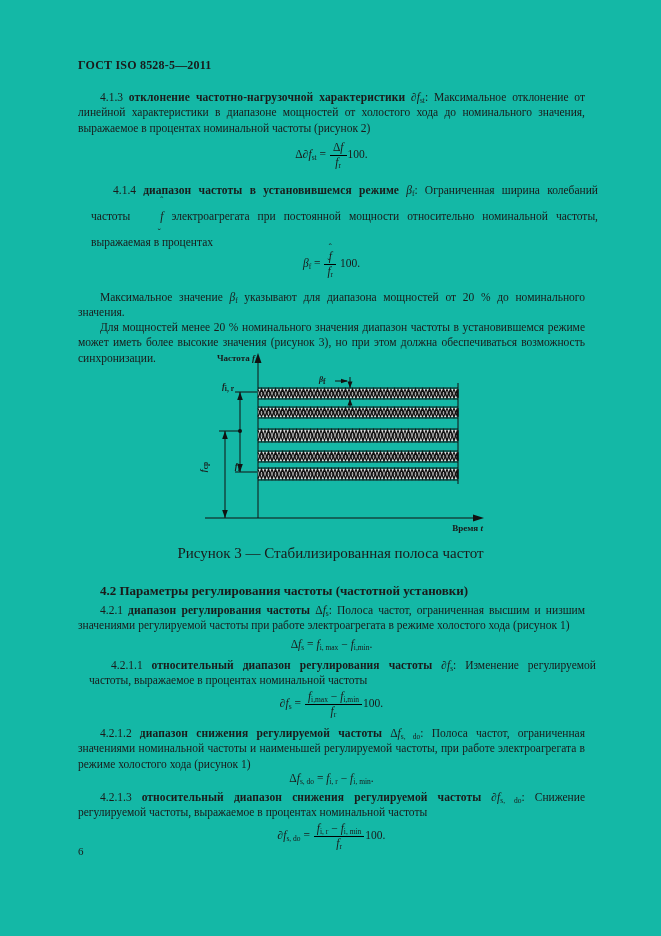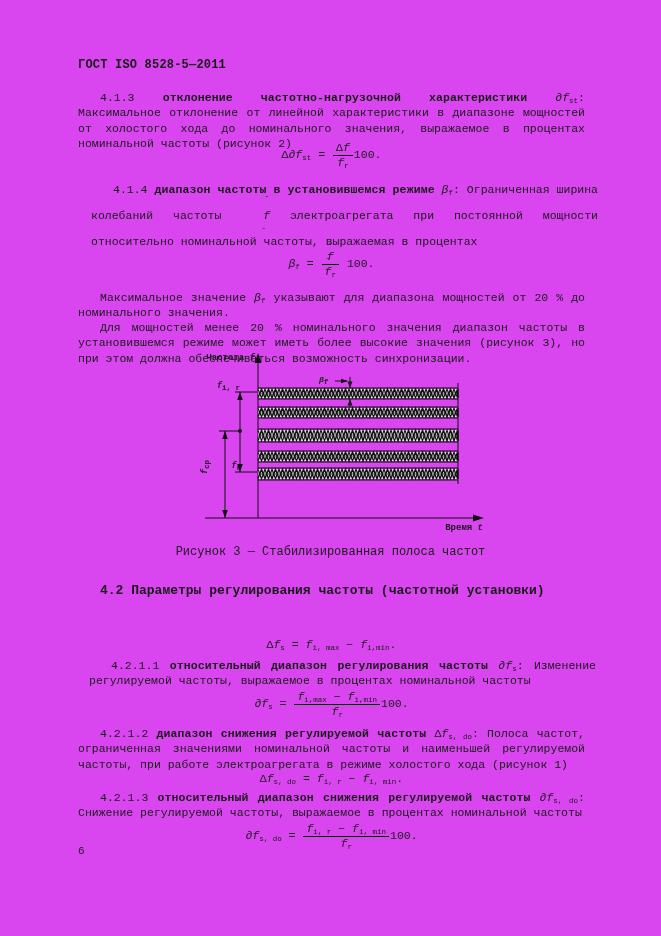--- a/index.html
+++ b/index.html
@@ -1,39 +1,39 @@
 <!DOCTYPE html>
 <html><head>
 <meta charset="utf-8">
 <style>
   html,body{margin:0;padding:0;background:#ffffff;}
   #page{
-    position:relative;width:661px;height:936px;background:#d946ef;overflow:hidden;
-    font-family:Liberation Mono, monospace;color:#1a1a1a;
+    position:relative;width:661px;height:936px;background:#14b8a6;overflow:hidden;
+    font-family:Liberation Serif, serif;color:#1a1a1a;
   }
   .hdr{position:absolute;left:78px;top:58px;font-size:12px;font-weight:bold;letter-spacing:.2px;}
   .body-block{position:absolute;left:78px;width:507px;}
   .par{font-size:11.5px;line-height:15.3px;text-align:justify;text-indent:22px;}
   .par b{letter-spacing:.1px;}
   .loose{line-height:26px;}
   .h2{font-size:13px;font-weight:bold;text-indent:22px;}
   .formula{font-size:11.5px;text-align:center;text-indent:0;}
   sub{font-size:7.5px;line-height:0;vertical-align:-2px;letter-spacing:0;}
   .frac{display:inline-block;vertical-align:middle;text-align:center;margin:0 1px;}
   .frac .nu{display:block;border-bottom:1px solid #000;padding:0 3px;line-height:1.2;}
   .frac .de{display:block;padding:0 3px;line-height:1.2;}
   .st{display:inline-block;position:relative;}
   .st .ac{position:absolute;top:-7px;left:50%;transform:translateX(-50%);font-size:9px;line-height:9px;}
   .st .bc{position:absolute;bottom:-8px;left:40%;transform:translateX(-50%);font-size:9px;line-height:9px;}
   
   #fig{position:absolute;left:195px;top:350px;width:300px;height:195px;}
   #fig svg{position:absolute;left:0;top:0;}
   .figlab{position:absolute;font-size:9px;font-weight:bold;white-space:nowrap;}
   .figsym{position:absolute;font-size:9px;font-weight:bold;white-space:nowrap;}
-  .cap{position:absolute;left:0;top:545px;width:661px;text-align:center;font-size:12px;}
+  .cap{position:absolute;left:0;top:545px;width:661px;text-align:center;font-size:15px;}
   .pagenum{position:absolute;left:78px;top:845px;font-size:11px;}
 </style>
 </head>
 <body>
 
 <div id="page">
 
   <div class="hdr">ГОСТ ISO 8528-5—2011</div>
 
   <div class="body-block par" style="top:90px;">4.1.3 <b>отклонение частотно-нагрузочной характеристики</b> <i>∂f</i><sub>st</sub>: Максимальное отклонение от линейной характеристики в диапазоне мощностей от холостого хода до номинального значения, выражаемое в процентах номинальной частоты (рисунок 2)</div>
@@ -120,20 +120,21 @@
     <div class="figlab" style="left:228px;top:173px;width:60px;text-align:right;">Время <i>t</i></div>
     <div class="figsym" style="left:22px;top:31px;width:22px;text-align:center;font-size:8.5px;"><i>f</i><sub>i, r</sub></div>
     <div class="figsym" style="left:34px;top:111px;width:12px;text-align:right;font-size:8.5px;"><i>f</i><sub>r</sub></div>
     <div class="figsym" style="left:124px;top:25px;font-size:8px;"><i>β</i><sub>f</sub></div>
     <div class="figsym" style="left:3px;top:112px;font-size:8.5px;transform:rotate(-90deg);"><i>f</i><sub>ср</sub></div>
   </div>
 
   <div class="cap">Рисунок 3 — Стабилизированная полоса частот</div>
 
   <div class="body-block h2" style="top:583px;">4.2 Параметры регулирования частоты (частотной установки)</div>
+  <div class="body-block par" style="top:603px;">4.2.1 <b>диапазон регулирования частоты</b> Δ<i>f</i><sub>s</sub>: Полоса частот, ограниченная высшим и низшим значениями регулируемой частоты при работе электроагрегата в режиме холостого хода (рисунок 1)</div>
   <div class="body-block formula" style="top:638px;">Δ<i>f</i><sub>s</sub> = <i>f</i><sub>i, max</sub> − <i>f</i><sub>i,min</sub>.</div>
 
   <div class="body-block par" style="top:658px;margin-left:11px;">4.2.1.1 <b>относительный диапазон регулирования частоты</b> <i>∂f</i><sub>s</sub>: Изменение регулируемой частоты, выражаемое в процентах номинальной частоты</div>
   <div class="body-block formula" style="top:690px;"><i>∂f</i><sub>s</sub> = <span class="frac"><span class="nu"><i>f</i><sub>i,max</sub> − <i>f</i><sub>i,min</sub></span><span class="de"><i>f</i><sub>r</sub></span></span>100.</div>
 
   <div class="body-block par" style="top:726px;">4.2.1.2 <b>диапазон снижения регулируемой частоты</b> Δ<i>f</i><sub>s, do</sub>: Полоса частот, ограниченная значениями номинальной частоты и наименьшей регулируемой частоты, при работе электроагрегата в режиме холостого хода (рисунок 1)</div>
   <div class="body-block formula" style="top:772px;">Δ<i>f</i><sub>s, do</sub> = <i>f</i><sub>i, r</sub> − <i>f</i><sub>i, min</sub>.</div>
 
   <div class="body-block par" style="top:790px;">4.2.1.3 <b>относительный диапазон снижения регулируемой частоты</b> <i>∂f</i><sub>s, do</sub>: Снижение регулируемой частоты, выражаемое в процентах номинальной частоты</div>
   <div class="body-block formula" style="top:822px;"><i>∂f</i><sub>s, do</sub> = <span class="frac"><span class="nu"><i>f</i><sub>i, r</sub> − <i>f</i><sub>i, min</sub></span><span class="de"><i>f</i><sub>r</sub></span></span>100.</div>

